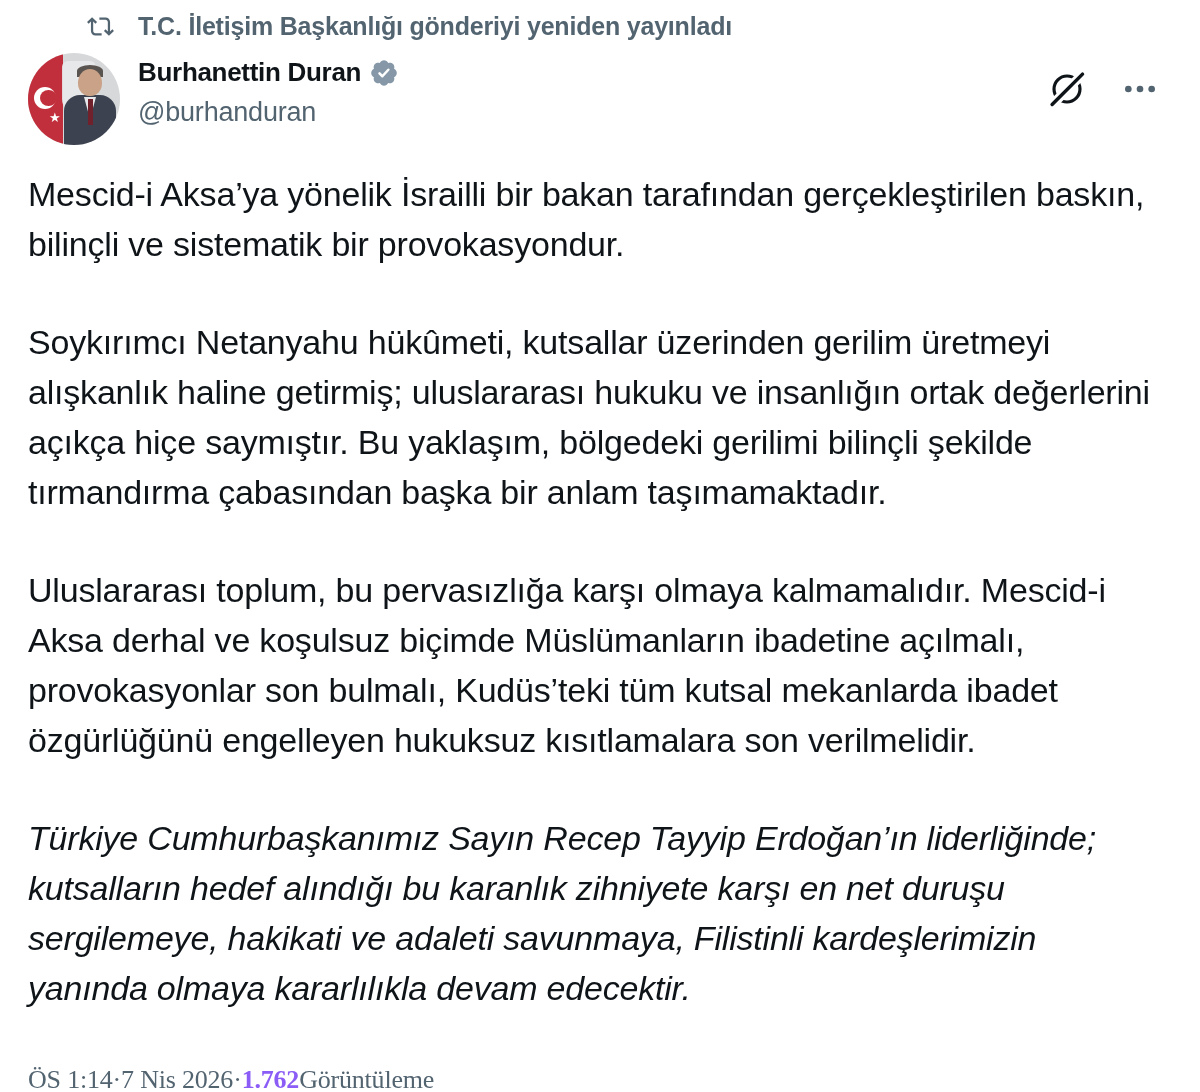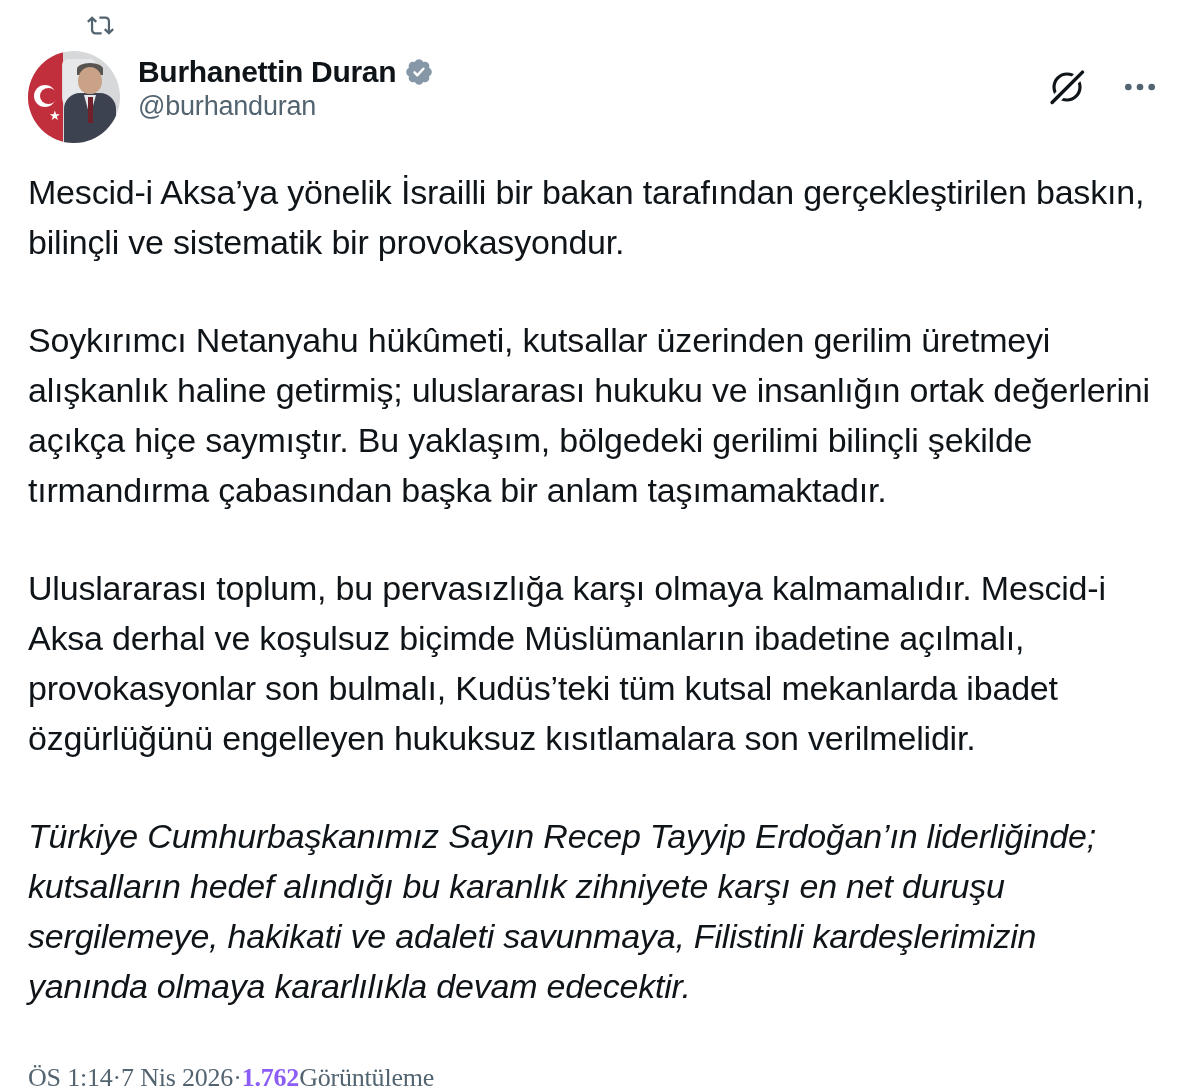--- a/index.html
+++ b/index.html
@@ -99,28 +99,28 @@
     clip-path: polygon(0 0, 100% 0, 50% 100%);
   }
   .avatar .tie {
     position: absolute; left: 60px; top: 46px;
     width: 5px; height: 26px;
     background: #70212c;
   }
   .author-meta { margin-left: 18px; padding-top: 4px; }
   .author-name-line { display: flex; align-items: center; }
   .author-name {
-    font-size: 30px;
+    font-size: 26px;
     font-weight: 700;
     color: #0f1419;
     letter-spacing: -0.3px;
   }
   .badge { margin-left: 8px; width: 30px; height: 30px; }
   .author-handle {
-    margin-top: 2px;
+    margin-top: 9px;
     font-size: 27px;
     color: #536471;
     letter-spacing: -0.2px;
   }
   .header-actions {
     margin-left: auto;
     display: flex;
     align-items: center;
     gap: 34px;
     padding-top: 16px;
@@ -155,20 +155,21 @@
 <body>
 
 <div class="page">
 
   <div class="repost-row">
     <div class="repost-icon-col">
       <svg viewBox="0 0 24 24" aria-hidden="true">
         <path d="M4.5 3.88l4.432 4.14-1.364 1.46L5.5 7.55V16c0 1.1.896 2 2 2H13v2H7.5c-2.209 0-4-1.79-4-4V7.55L1.432 9.48.068 8.02 4.5 3.88zM16.5 6H11V4h5.5c2.209 0 4 1.79 4 4v8.45l2.068-1.93 1.364 1.46-4.432 4.14-4.432-4.14 1.364-1.46 2.068 1.93V8c0-1.1-.896-2-2-2z"></path>
       </svg>
     </div>
+    <span class="repost-text">T.C. İletişim Başkanlığı gönderiyi yeniden yayınladı</span>
   </div>
 
   <div class="author-row">
     <div class="avatar">
       <div class="flag"></div>
       <div class="emblem"></div>
       <div class="crescent-outer"></div>
       <div class="crescent-inner"></div>
       <div class="flag-star">★</div>
       <div class="body-suit"></div>

